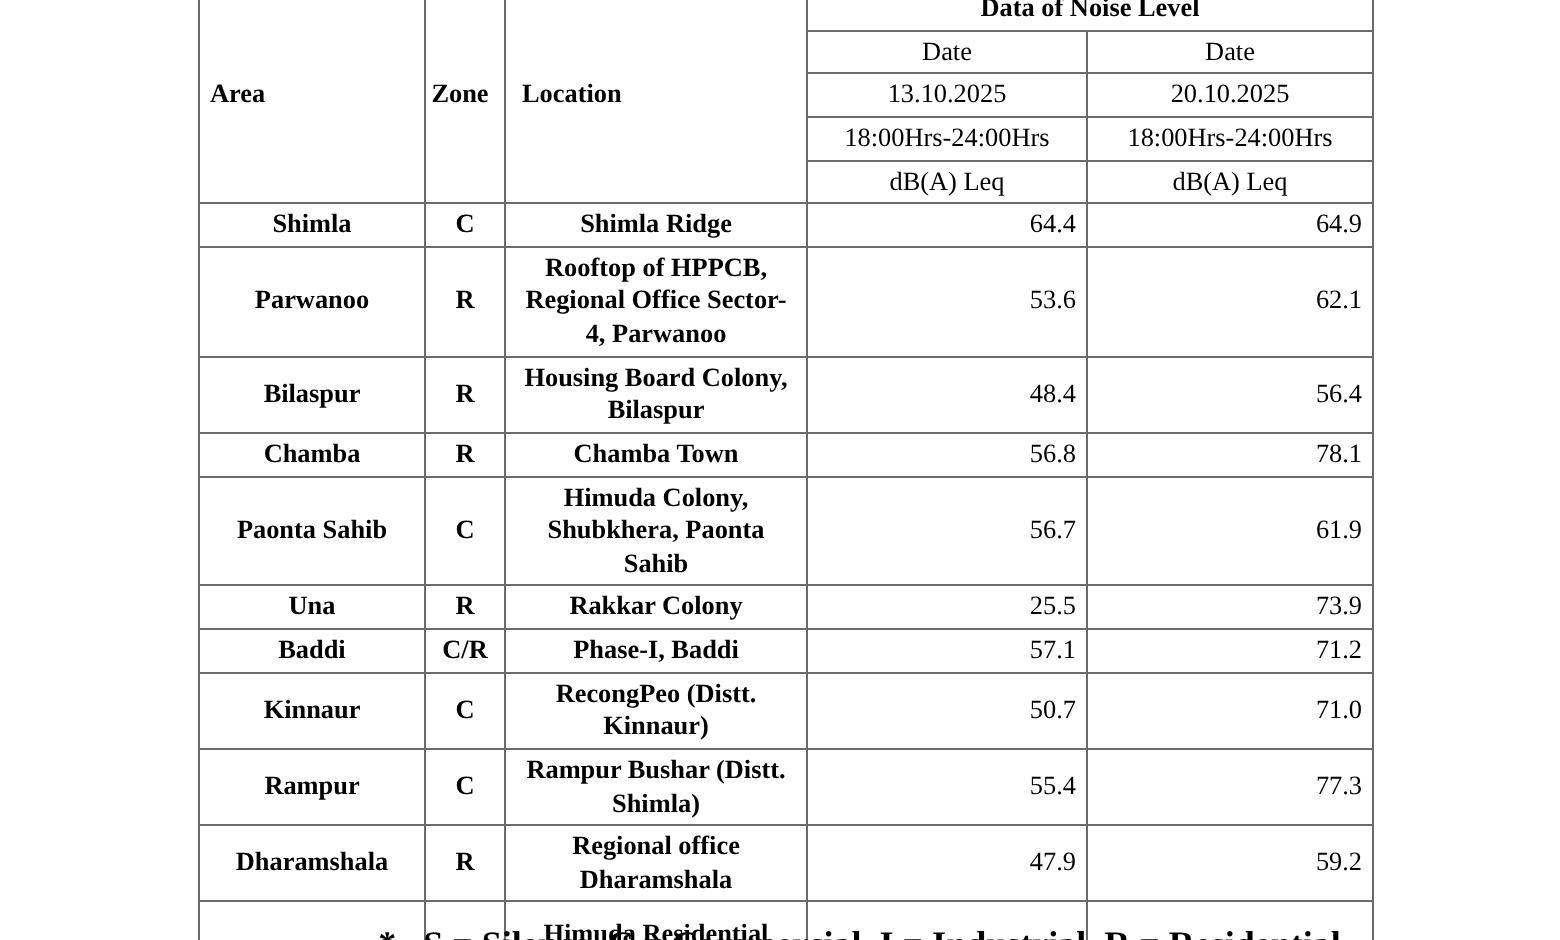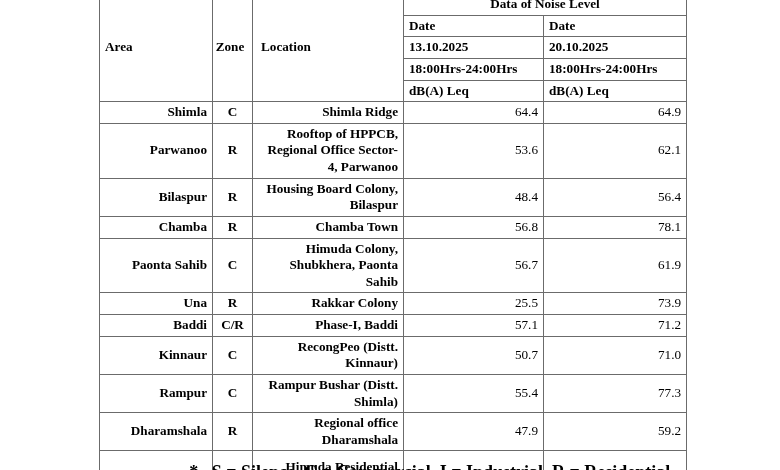--- a/index.html
+++ b/index.html
@@ -49,22 +49,22 @@
 
   
   col.c-area     { width: 113px; }
   col.c-zone     { width: 40px;  }
   col.c-location { width: 151px; }
   col.c-d1       { width: 140px; }
   col.c-d2       { width: 143px; }
 
   
   .hdr {
-    font-weight: bold;
-    text-align: left;
+    font-weight: normal;
+    text-align: center;
     padding-top: 1px;
     padding-bottom: 1px;
   }
   .hdr-span {
     font-weight: bold;
     text-align: center;
     height: 13px;
     padding: 0;
   }
   .hdr-stub {
@@ -72,30 +72,30 @@
     text-align: left;
     vertical-align: middle;
     padding-left: 7px;
   }
   .hdr-stub.loc { padding-left: 8px; }
   .hdr-stub.zone { text-align: center; padding-left: 0; }
 
   
   .c-area-cell {
     font-weight: bold;
-    text-align: right;
+    text-align: center;
     padding-left: 7px;
   }
   .c-zone-cell {
     font-weight: bold;
     text-align: center;
   }
   .c-loc-cell {
     font-weight: bold;
-    text-align: right;
+    text-align: center;
     padding-left: 8px;
   }
   .c-val-cell {
     font-weight: normal;
     text-align: right;
   }
 
   .note {
     position: absolute;
     left: 103px;

